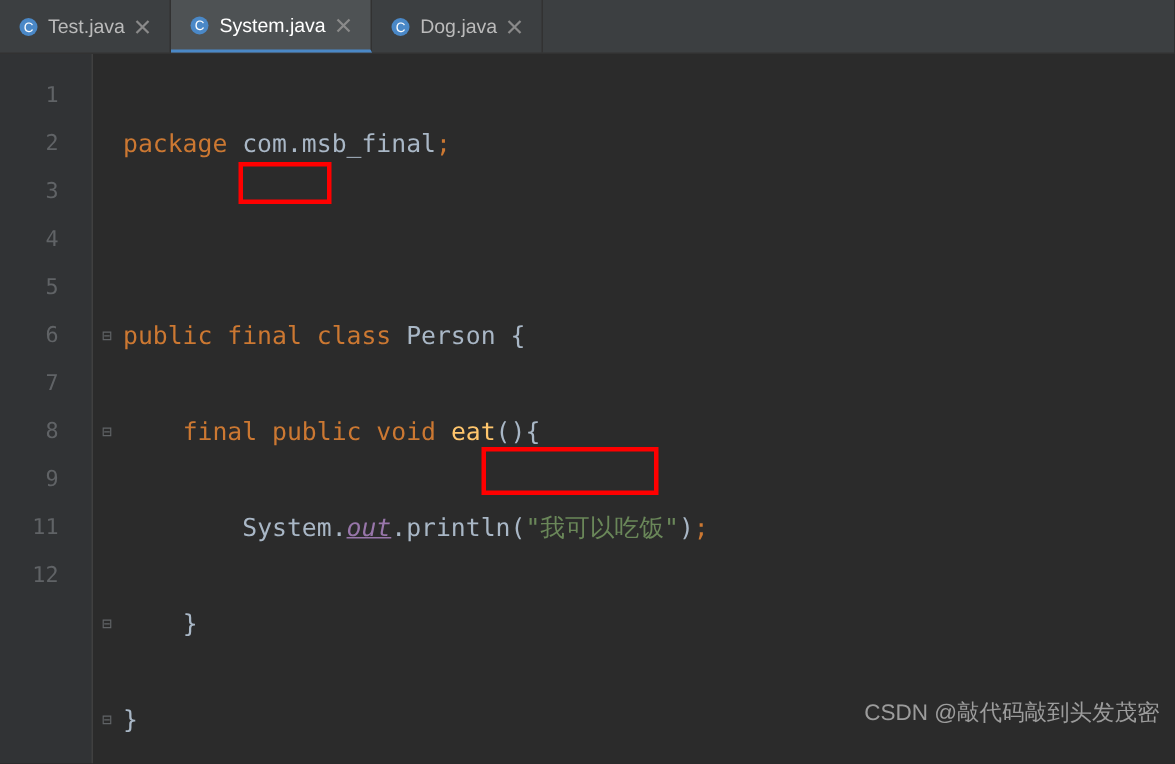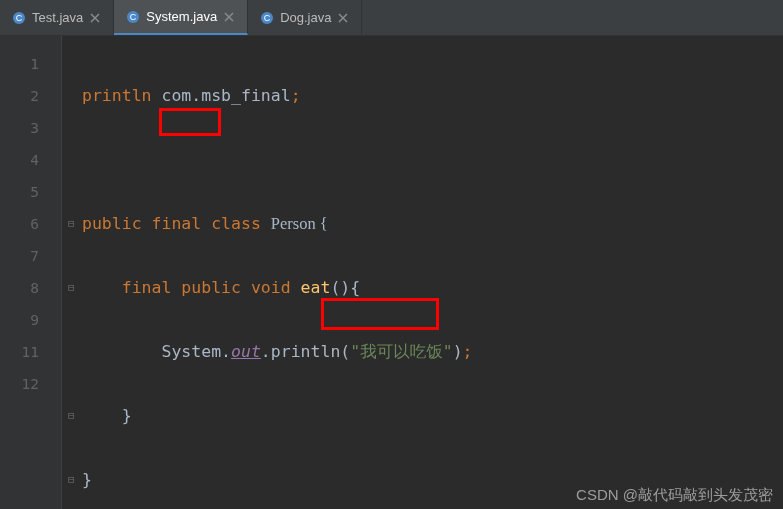--- a/index.html
+++ b/index.html
@@ -69,41 +69,41 @@
       padding-top: 12px;
       padding-left: 20px;
       line-height: 32px;
       font-size: 16.5px;
       white-space: pre;
       color: #a9b7c6;
       position: relative;
     }
     .kw { color: #cc7832; }
     .str { color: #6a8759; }
-    .cls { color: #a9b7c6; font-family: Liberation Serif, serif; }
+    .cls { color: #a9b7c6; }
     .field { color: #9876aa; font-style: italic; text-decoration: underline; }
     .call { color: #ffc66d; }
     .punc { color: #cc7832; }
     .fold {
       position: absolute;
       left: -14px;
       color: #606366;
       font-size: 11px;
       cursor: pointer;
     }
     .redbox {
       position: absolute;
       border: 3px solid #ff0000;
       pointer-events: none;
       z-index: 5;
     }
     .watermark {
       position: absolute;
       right: 10px;
-      bottom: 4px;
+      bottom: 24px;
       color: #b0b0b0;
       font-size: 15px;
       font-family: -apple-system, 'Segoe UI', sans-serif;
       opacity: 0.85;
       pointer-events: none;
     }
     .line { position: relative; }
   </style>
 </head>
 <body>
@@ -161,21 +161,21 @@
     <div class="ln">4</div>
     <div class="ln">5</div>
     <div class="ln">6</div>
     <div class="ln">7</div>
     <div class="ln">8</div>
     <div class="ln">9</div>
     <div class="ln">11</div>
     <div class="ln">12</div>
   </div>
   <div class="code">
-<div class="line"><span class="kw">println</span><span> com.msb_final</span><span class="punc">;</span></div>
+<div class="line"><span class="kw">package</span><span> com.msb_final</span><span class="punc">;</span></div>
 <div class="line"> </div>
 <div class="line"><span class="fold">⊟</span><span class="kw">public</span> <span class="kw">final</span> <span class="kw">class</span> <span class="cls">Person {</span></div>
 <div class="line"><span class="fold">⊟</span>    <span class="kw">final</span> <span class="kw">public</span> <span class="kw">void</span> <span class="call">eat</span><span>(){</span></div>
 <div class="line">        <span>System.</span><span class="field">out</span><span>.println(</span><span class="str">"我可以吃饭"</span><span>)</span><span class="punc">;</span></div>
 <div class="line"><span class="fold">⊟</span>    <span>}</span></div>
 <div class="line"><span class="fold">⊟</span><span>}</span></div>
 
 
 
 

